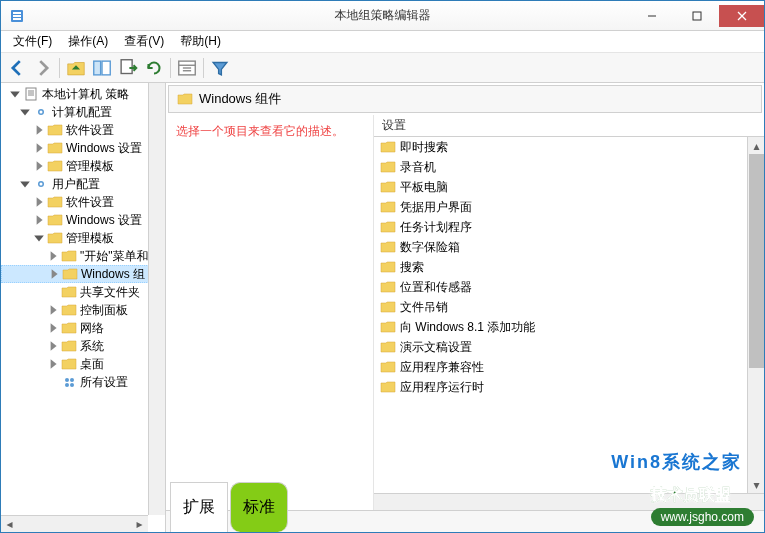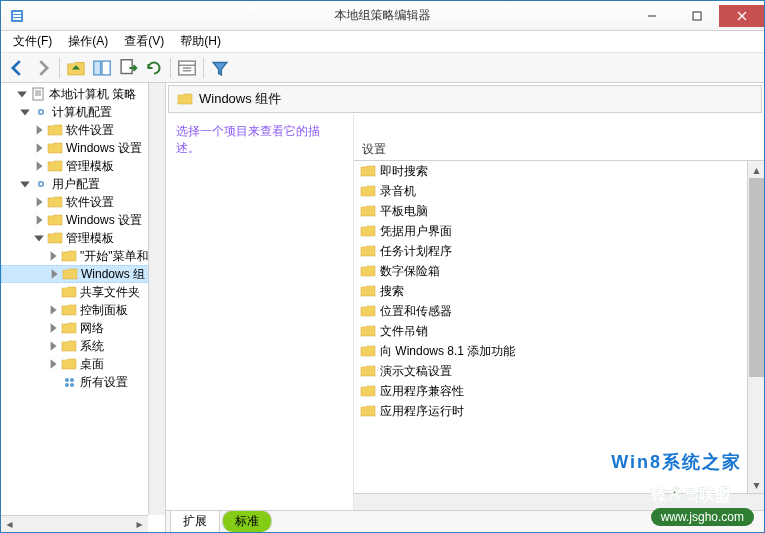--- a/index.html
+++ b/index.html
@@ -29,35 +29,35 @@
 .tree-toggle { width: 12px; height: 12px; cursor: pointer; display: inline-flex; align-items: center; justify-content: center; margin-right: 2px; }
 .tree-toggle.empty { visibility: hidden; }
 .tree-icon { width: 16px; height: 16px; margin-right: 3px; display: inline-flex; }
 .tree-label { white-space: nowrap; }
 
 .main-panel { flex: 1; display: flex; flex-direction: column; min-width: 0; }
 .main-header { height: 28px; background: #f7f7f7; border-bottom: 1px solid #d0d0d0; display: flex; align-items: center; padding: 0 8px; margin: 2px; border: 1px solid #d0d0d0; }
 .main-header-icon { width: 16px; height: 16px; margin-right: 6px; }
 .main-header-text { font-size: 13px; }
 .main-body { display: flex; flex: 1; min-height: 0; }
-.desc-panel { width: 188px; padding: 8px 10px; font-size: 12px; color: #8b5cf6; border-right: 1px solid #e5e5e5; }
-.list-panel { flex: 1; display: flex; flex-direction: column; min-width: 0; margin-top: 24px; }
+.desc-panel { width: 208px; padding: 8px 10px; font-size: 12px; color: #ef4444; border-right: 1px solid #e5e5e5; }
+.list-panel { flex: 1; display: flex; flex-direction: column; min-width: 0; }
 .list-header { height: 22px; border-bottom: 1px solid #d0d0d0; display: flex; align-items: center; padding: 0 8px; background: #fff; }
 .list-header-col { font-size: 12px; color: #333; }
 .list-items { flex: 1; overflow: auto; }
 .list-item { display: flex; align-items: center; height: 20px; padding: 0 6px; cursor: pointer; }
 .list-item.highlighted { border: 2px solid #d33; }
 .list-item-icon { width: 16px; height: 16px; margin-right: 4px; }
 .list-item-label { white-space: nowrap; }
 .list-scroll-h { height: 17px; background: #f0f0f0; border-top: 1px solid #d0d0d0; position: relative; }
 .list-scroll-v { position: absolute; right: 0; top: 22px; bottom: 17px; width: 17px; background: #f0f0f0; border-left: 1px solid #d0d0d0; }
 .scroll-thumb-v { position: absolute; top: 0; width: 15px; left: 1px; height: 60%; background: #c0c0c0; }
 
 .tabs { height: 22px; display: flex; align-items: flex-end; border-top: 1px solid #d0d0d0; background: #f7f7f7; padding-left: 4px; }
-.tab { padding: 2px 12px; background: #fff; border: 1px solid #d0d0d0; border-bottom: none; margin-right: 2px; font-size: 12px; cursor: pointer; }
+.tab { padding: 14px 12px; background: #fff; border: 1px solid #d0d0d0; border-bottom: none; margin-right: 2px; font-size: 16px; cursor: pointer; }
 .tab:not(.active) { background: #84cc16; border-radius: 10px; }
 
 .tree-scroll-h { position: absolute; bottom: 0; left: 0; right: 17px; height: 17px; background: #f0f0f0; border-top: 1px solid #d0d0d0; display: flex; align-items: center; }
 .tree-scroll-v-bar { position: absolute; right: 0; top: 0; bottom: 17px; width: 17px; background: #f0f0f0; border-left: 1px solid #d0d0d0; }
 .scroll-arrow { width: 17px; height: 17px; display: flex; align-items: center; justify-content: center; color: #606060; }
 
 .folder-svg { fill: #f3d161; stroke: #d4a637; stroke-width: 0.5; }
 .watermark { position: absolute; bottom: 6px; right: 10px; pointer-events: none; }
 .watermark-title { font-size: 16px; font-weight: bold; color: #2e7d32; -webkit-text-stroke: 0.5px #fff; text-shadow: 0 0 3px #fff; }
 .watermark-url { display: inline-block; background: #2e7d32; color: #fff; padding: 2px 10px; border-radius: 10px; font-size: 12px; margin-top: 2px; }
@@ -153,21 +153,21 @@
       <svg viewBox="0 0 16 16">
         <path d="M3 4 L13 4 L9 9 L9 13 L7 12 L7 9 Z" fill="#5b9bd5" stroke="#2e6da4"></path>
       </svg>
     </div>
 </div>
 
 <div class="content">
   <div class="tree-panel">
     <div class="tree-scroll">
       <div class="tree" id="tree-root">
-          <div class="tree-row" style="padding-left:15px">
+          <div class="tree-row" style="padding-left:8px">
             <span class="tree-toggle">
               <svg viewBox="0 0 10 10">
                 <path d="M1 3 L9 3 L5 8 Z" fill="#595959"></path>
               </svg>
             </span>
             <span class="tree-icon">
               <svg viewBox="0 0 16 16">
                 <rect x="3" y="2" width="10" height="12" fill="#fff" stroke="#888"></rect>
                 <line x1="5" y1="5" x2="11" y2="5" stroke="#888"></line>
                 <line x1="5" y1="7" x2="11" y2="7" stroke="#888"></line>

